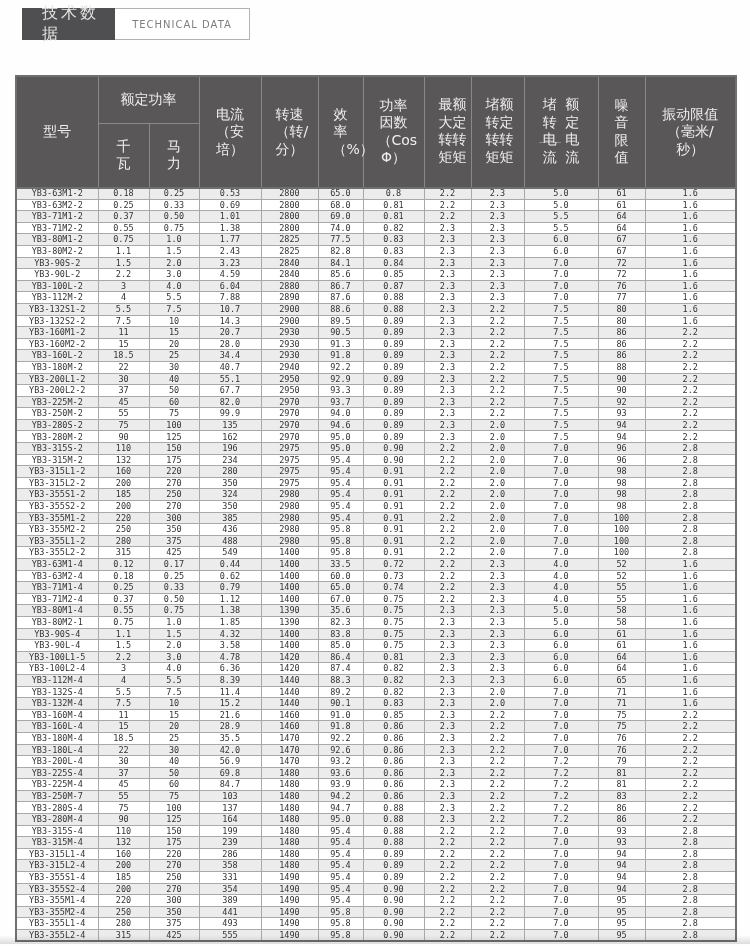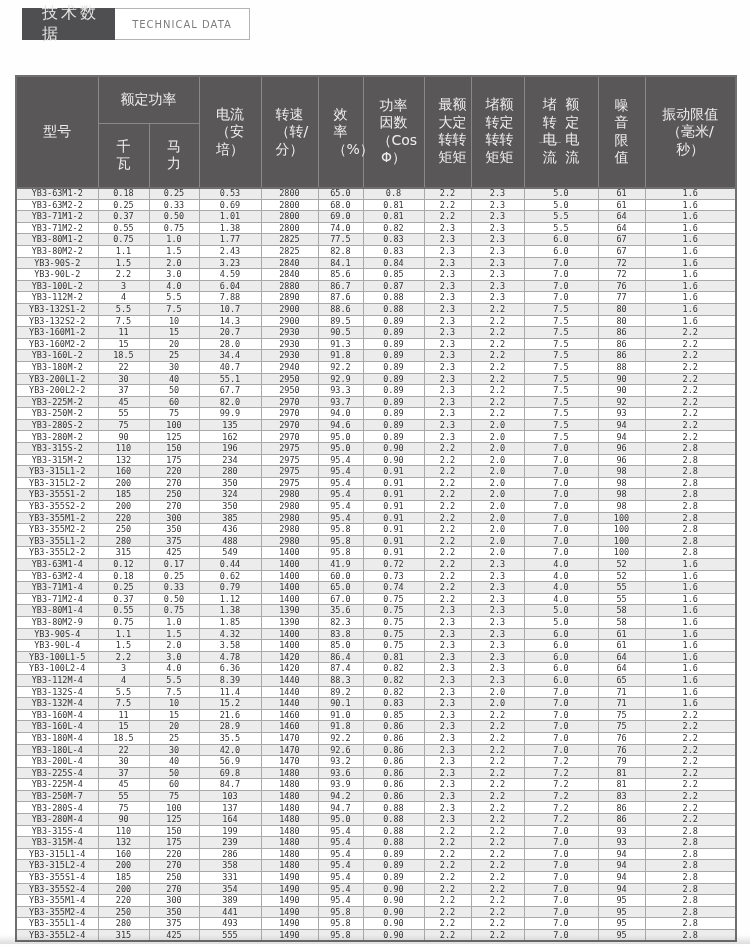--- a/index.html
+++ b/index.html
@@ -574,21 +574,21 @@
           <td>7.0</td>
           <td>100</td>
           <td>2.8</td>
         </tr>
         <tr>
           <td>YB3-63M1-4</td>
           <td>0.12</td>
           <td>0.17</td>
           <td>0.44</td>
           <td>1400</td>
-          <td>41.9</td>
+          <td>33.5</td>
           <td>0.72</td>
           <td>2.2</td>
           <td>2.3</td>
           <td>4.0</td>
           <td>52</td>
           <td>1.6</td>
         </tr>
         <tr>
           <td>YB3-63M2-4</td>
           <td>0.18</td>
@@ -639,21 +639,21 @@
           <td>1390</td>
           <td>35.6</td>
           <td>0.75</td>
           <td>2.3</td>
           <td>2.3</td>
           <td>5.0</td>
           <td>58</td>
           <td>1.6</td>
         </tr>
         <tr>
-          <td>YB3-80M2-9</td>
+          <td>YB3-80M2-1</td>
           <td>0.75</td>
           <td>1.0</td>
           <td>1.85</td>
           <td>1390</td>
           <td>82.3</td>
           <td>0.75</td>
           <td>2.3</td>
           <td>2.3</td>
           <td>5.0</td>
           <td>58</td>

